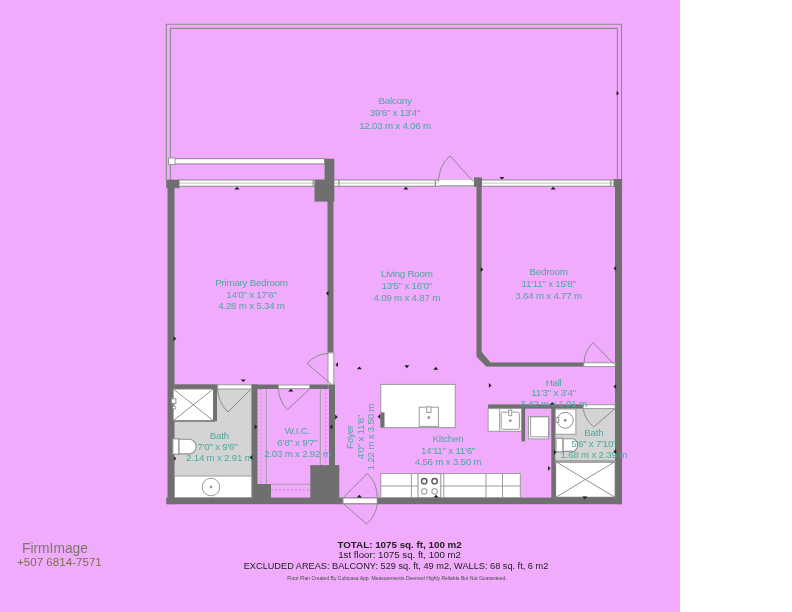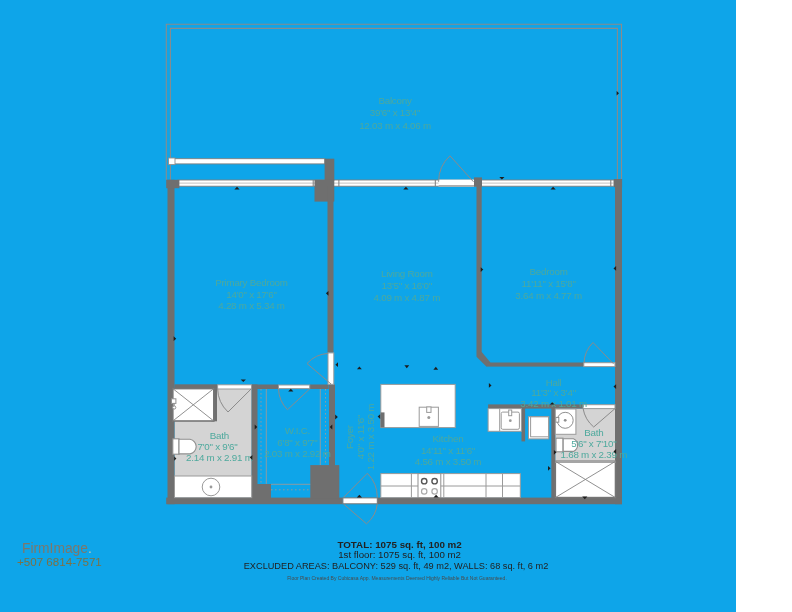--- a/index.html
+++ b/index.html
@@ -1,16 +1,16 @@
 <!DOCTYPE html>
 <html><head>
 <meta charset="utf-8">
 <style>
   html,body{margin:0;padding:0;background:#ffffff;}
-  #page{position:relative;width:736px;height:612px;background:#0ea5e9;overflow:hidden;
+  #page{position:relative;width:680px;height:612px;background:#f0abfc;overflow:hidden;
         font-family:"Liberation Sans", sans-serif;}
   svg{position:absolute;left:0;top:0;}
   .room{fill:#4ea99d;font-size:9.8px;letter-spacing:-0.25px;font-family:"Liberation Sans",sans-serif;}
   .blk{fill:#222222;font-family:"Liberation Sans",sans-serif;}
 </style>
 </head>
 <body>
 <div id="page">
 <svg width="792" height="612" viewBox="0 0 792 612">
 

